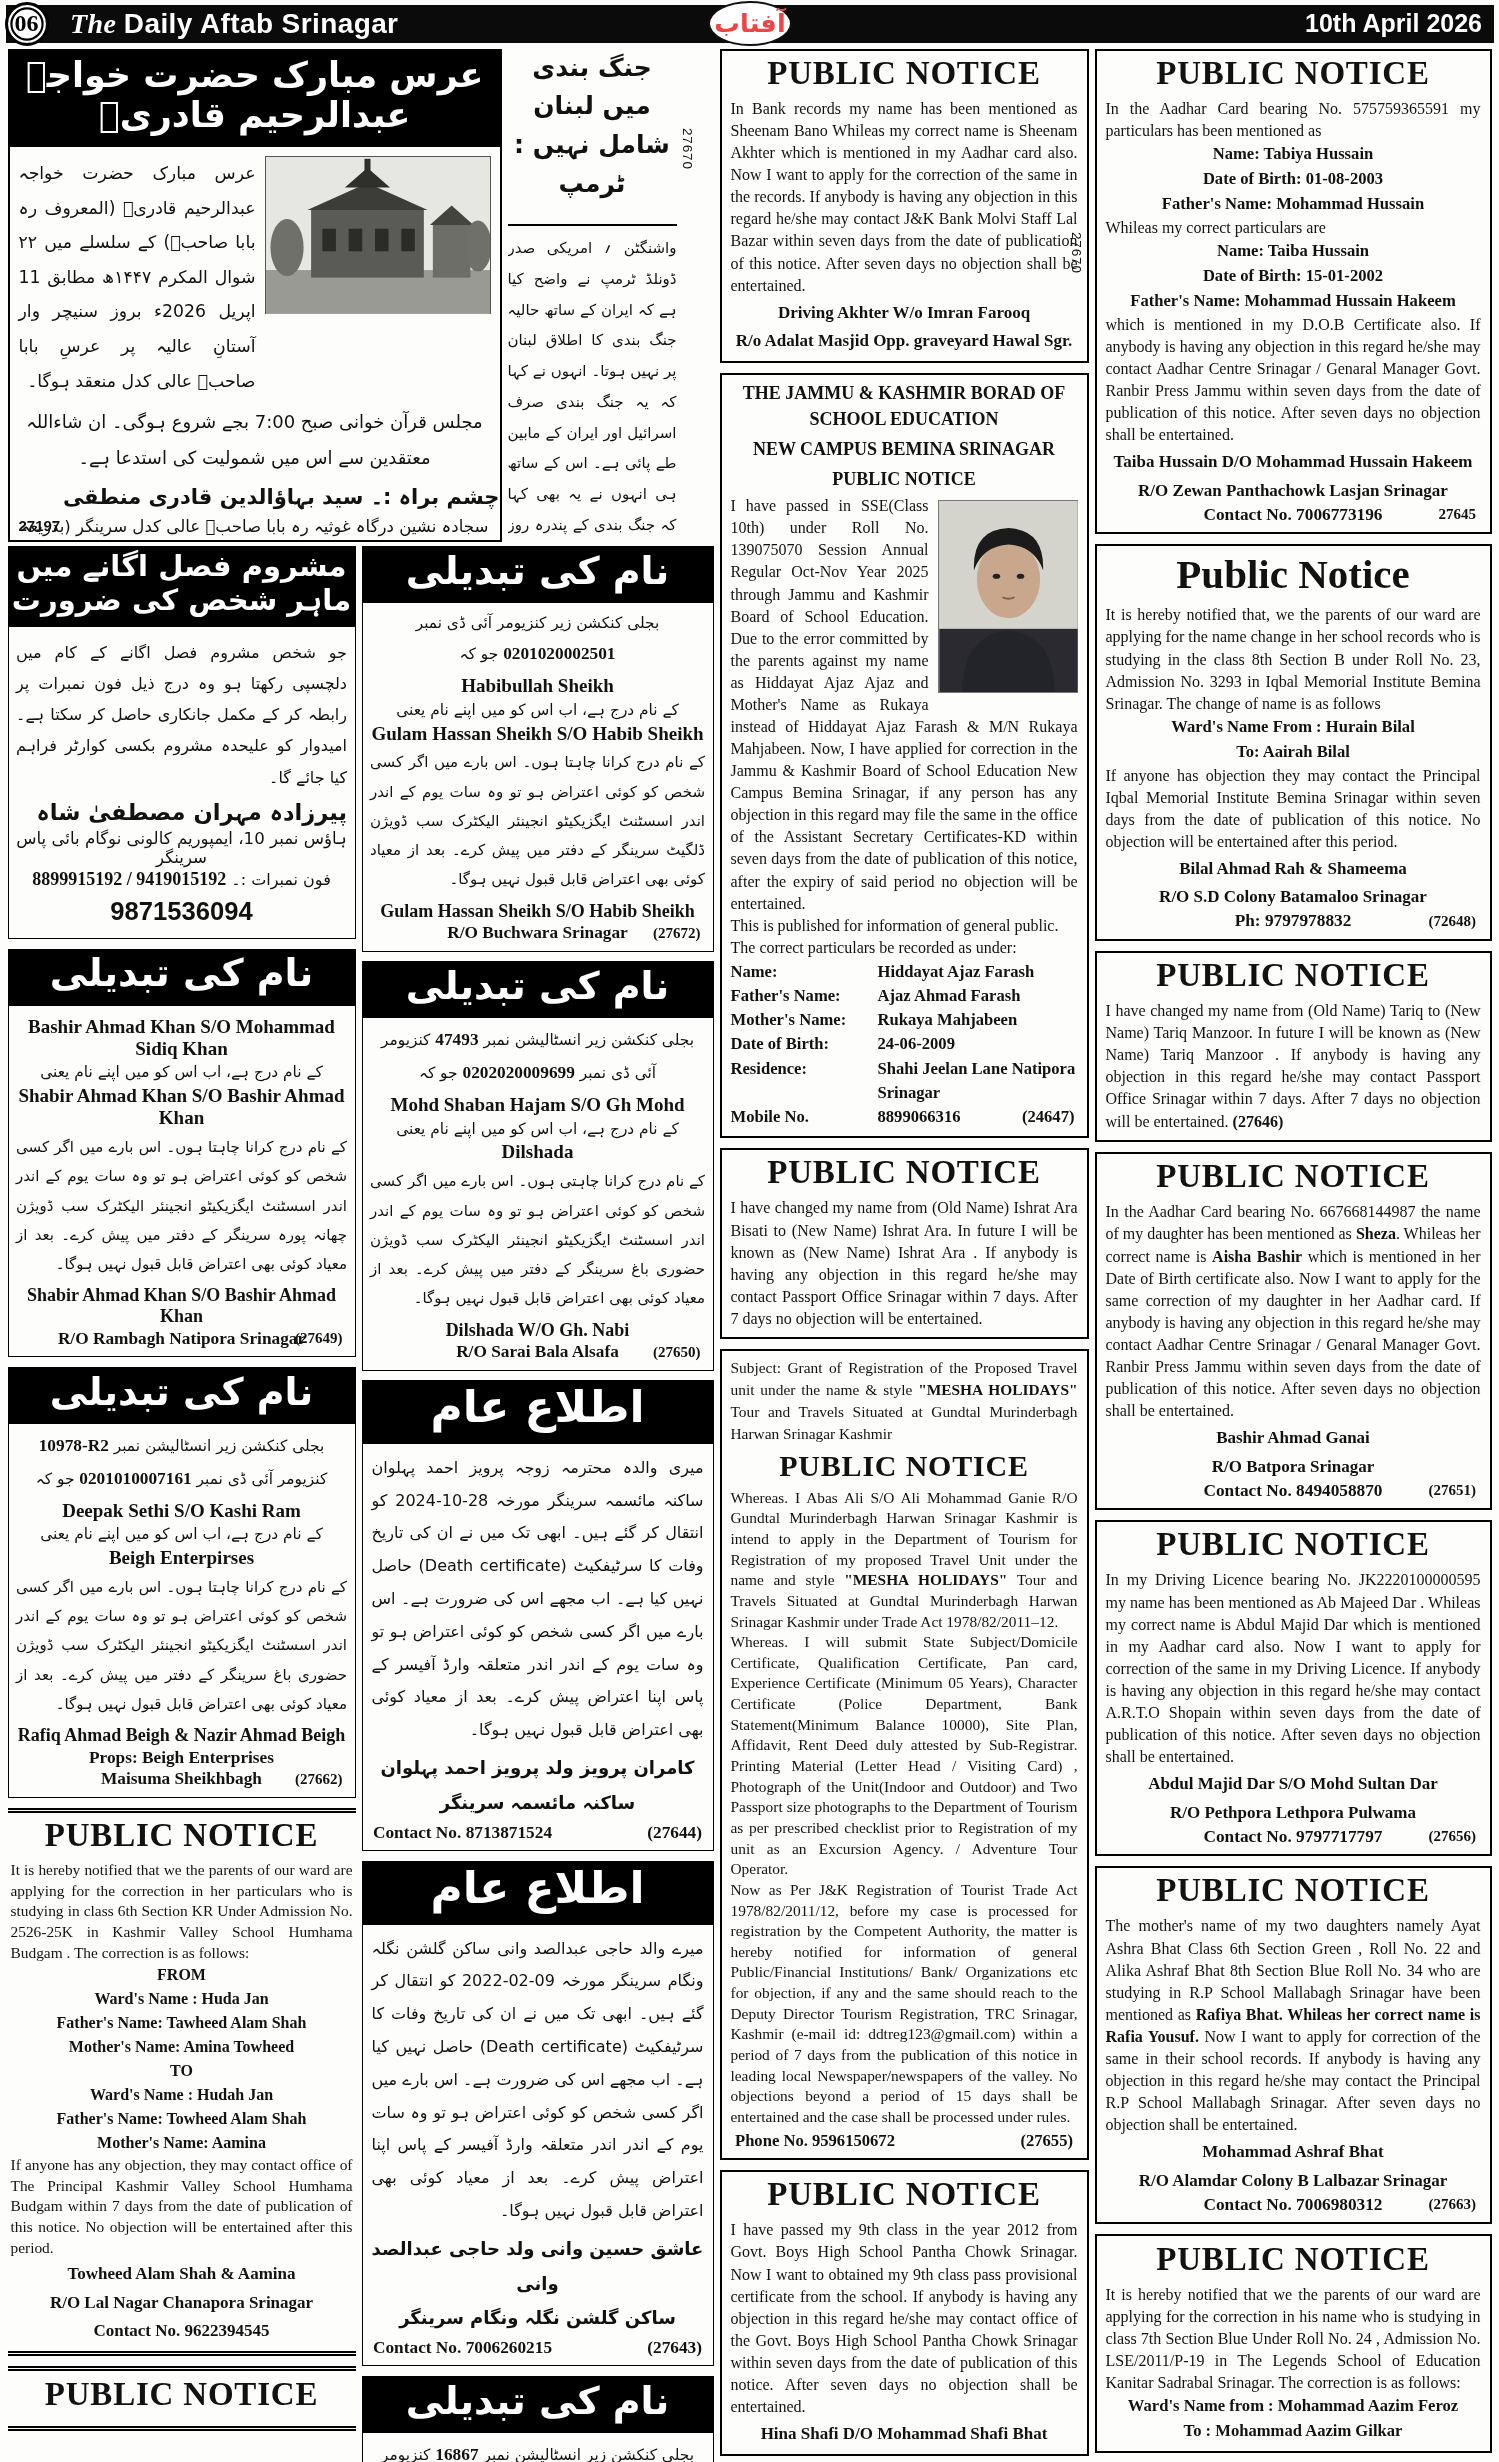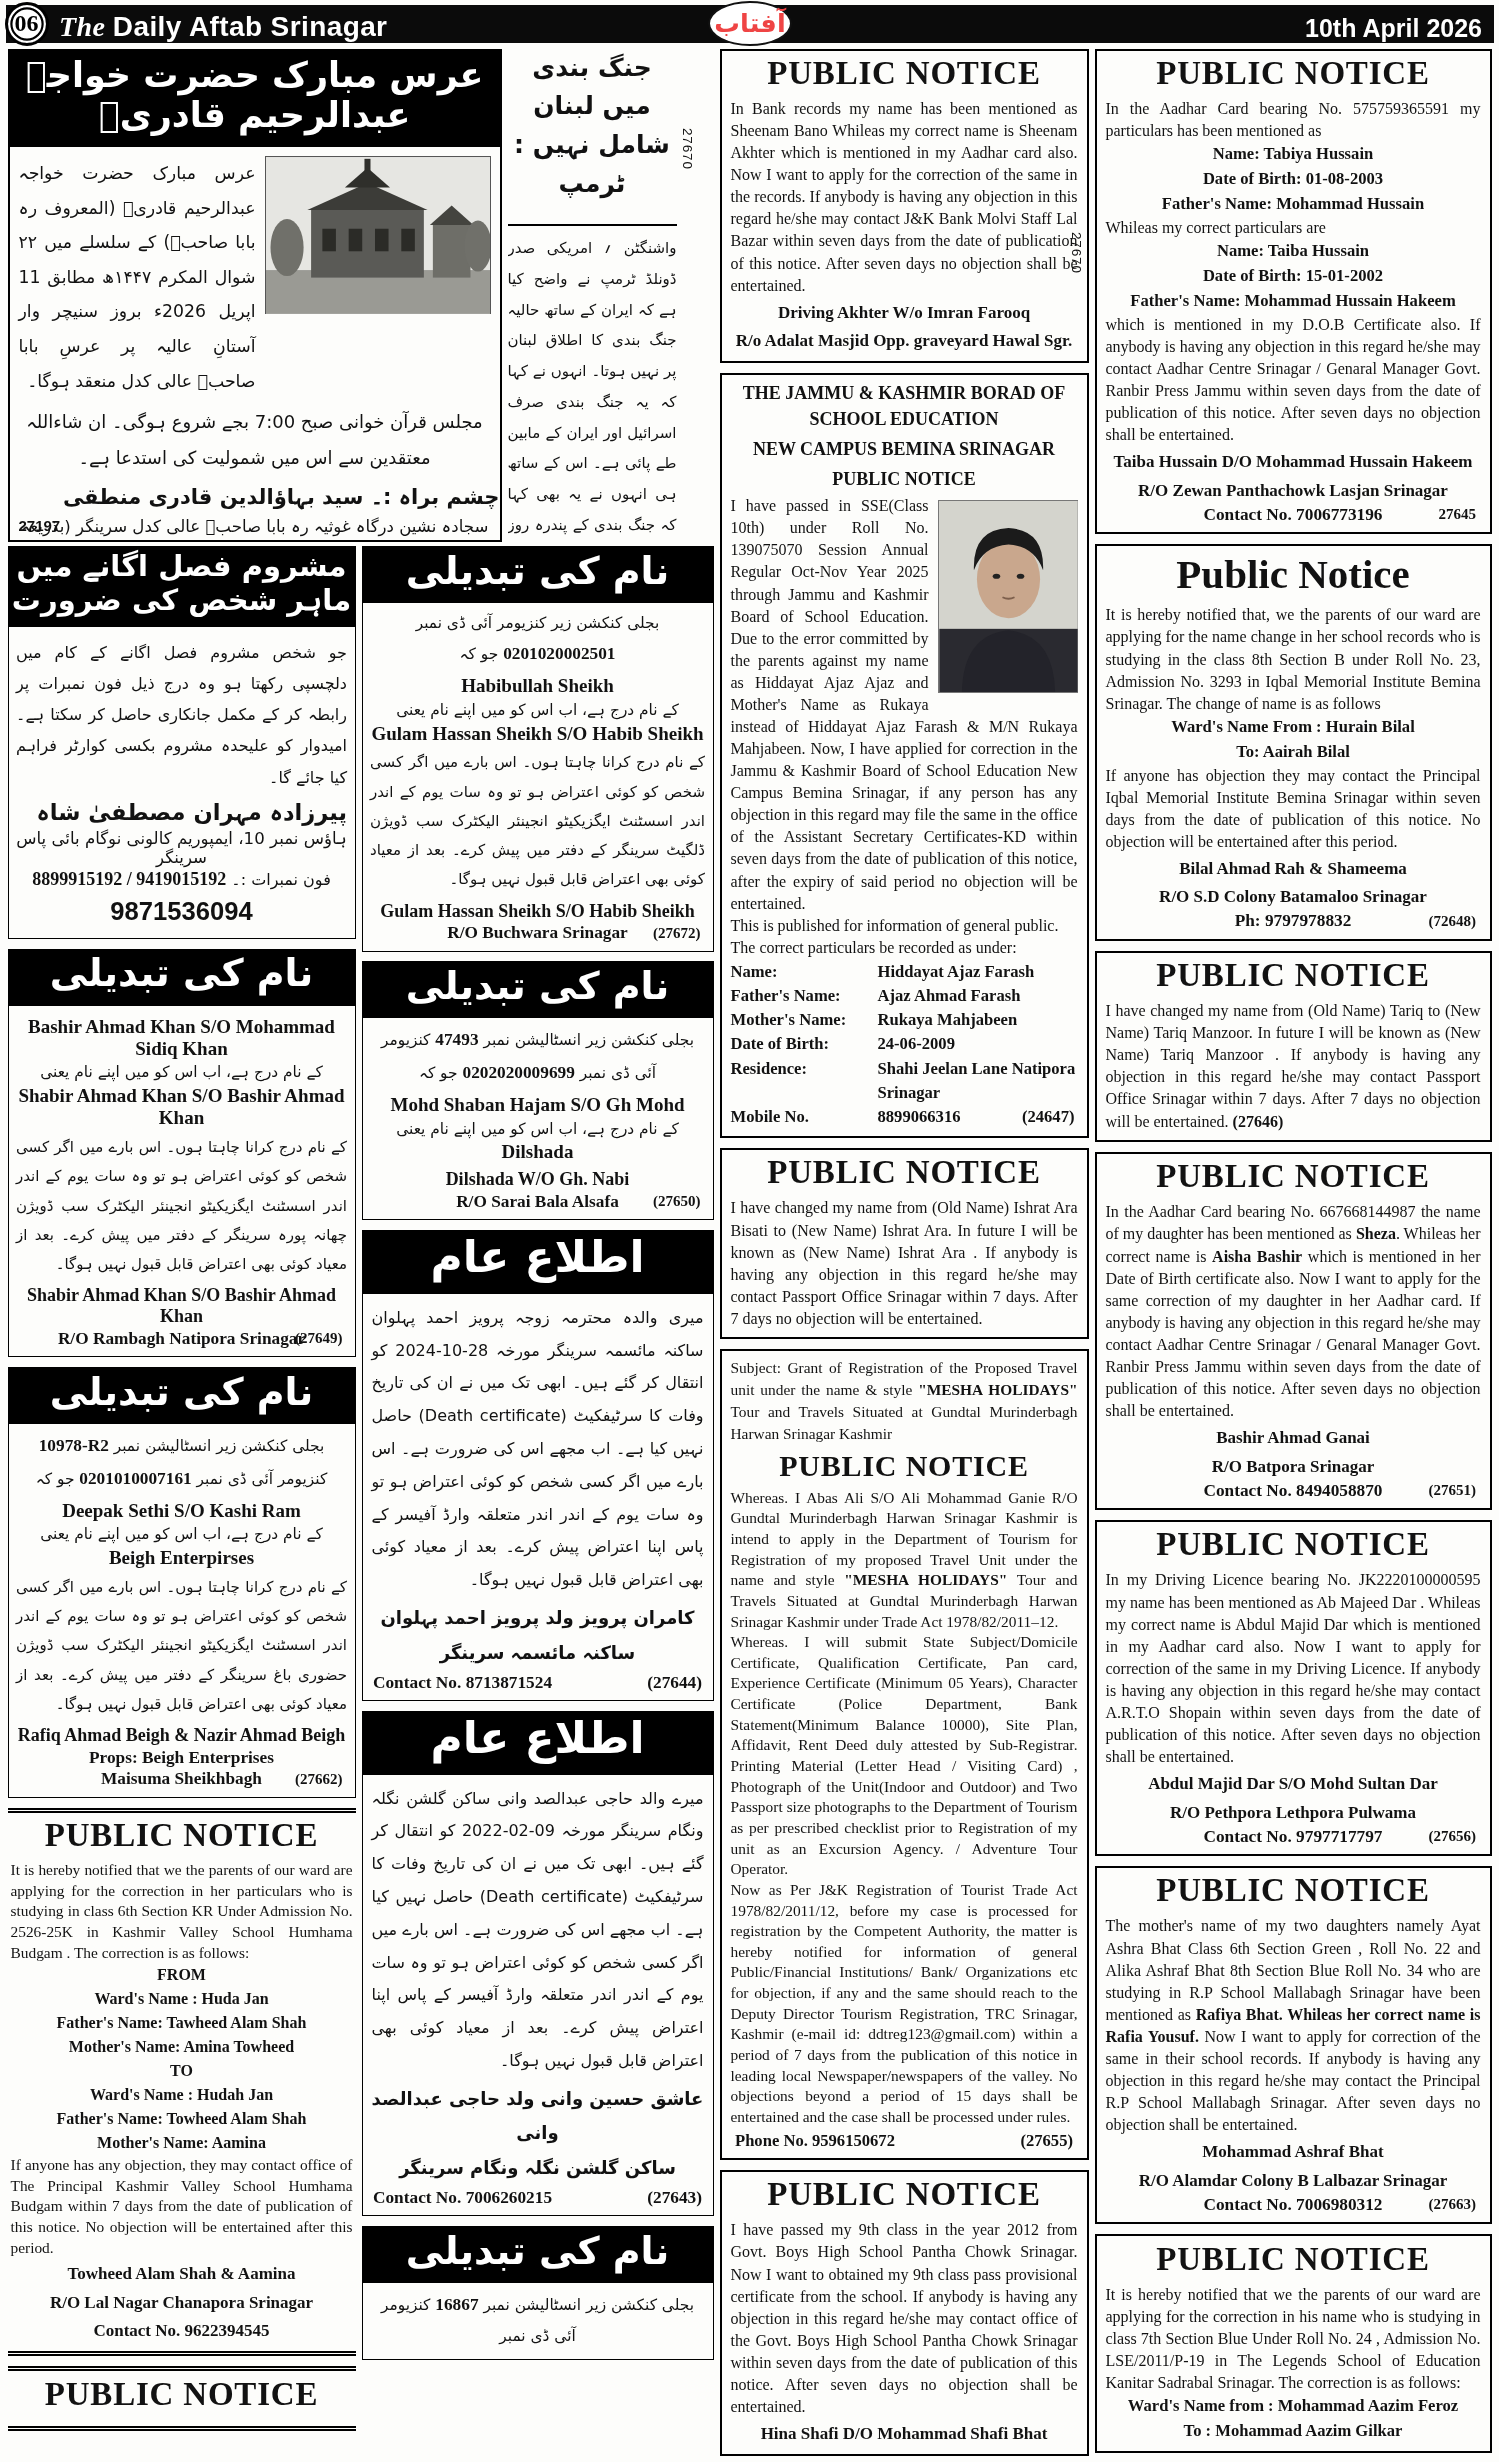--- a/index.html
+++ b/index.html
@@ -1,21 +1,21 @@
 <!DOCTYPE html>
 <html style="font-size:12px"><head>
 <meta charset="utf-8">
 <style>
   * { margin:0; padding:0; box-sizing:border-box; }
   html,body { background:#e9e9e9; }
   .page { width:1500px; height:2462px; margin:0 auto; background:#fdfdfb; overflow:hidden;
           font-family:"Liberation Serif", serif; color:#121212; position:relative; }
 
   
-  .hdr { position:relative; height:38px; background:#0b0b0b; margin:4.5px 6px 6px; display:flex; align-items:flex-end; }
+  .hdr { position:relative; height:38px; background:#0b0b0b; margin:4.5px 6px 6px; display:flex; align-items:center;padding-left:11px; }
   .pgnum { position:absolute; left:-1.5px; top:-3px; width:44px; height:44px; border-radius:50%;
            background:#fff; border:3px solid #000; box-shadow:inset 0 0 0 2.3px #fff, inset 0 0 0 4.5px #000;
            display:flex; align-items:center; justify-content:center; font-size:24px; font-weight:bold; color:#000; z-index:3; }
   .mast { margin-left:53px; color:#fff; font-size:28px; font-weight:bold; font-family:"Liberation Sans",sans-serif; letter-spacing:0.4px; }
   .mast .the { font-family:"Liberation Serif",serif; font-style:italic; margin-right:7.5px; }
   .hdr-logo { position:absolute; left:50%; top:-3.8px; transform:translateX(-50%); width:84px; height:45px;
               background:#fff; border:2.3px solid #111; border-radius:42px/22.6px; z-index:3;
               display:flex; align-items:center; justify-content:center; font-size:25.6px; font-weight:bold; color:#ef4444;
               font-family:"DejaVu Sans",sans-serif; }
   .hdr-date { margin-left:auto; margin-right:12px; color:#fff; font-size:25px; font-weight:bold; font-family:"Liberation Sans",sans-serif; }
@@ -261,20 +261,21 @@
               <div class="nc-intro ur">
                 <span>بجلی کنکشن زیر انسٹالیشن نمبر</span>
                 <span class="num">47493</span>
                 <span>کنزیومر آئی ڈی نمبر</span>
                 <span class="num">0202020009699</span>
                 <span>جو کہ</span>
               </div>
               <div class="nc-name">Mohd Shaban Hajam S/O Gh Mohd</div>
               <div class="nc-mid ur">کے نام درج ہے، اب اس کو میں اپنے نام یعنی</div>
               <div class="nc-name">Dilshada</div>
+              <div class="nc-para ur">کے نام درج کرانا چاہتی ہوں۔ اس بارے میں اگر کسی شخص کو کوئی اعتراض ہو تو وہ سات یوم کے اندر اندر اسسٹنٹ ایگزیکیٹو انجینئر الیکٹرک سب ڈویژن حضوری باغ سرینگر کے دفتر میں پیش کرے۔ بعد از معیاد کوئی بھی اعتراض قابل قبول نہیں ہوگا۔</div>
               <div class="nc-sig">Dilshada W/O Gh. Nabi</div>
               <div class="sigrow">
                 <span>R/O Sarai Bala Alsafa</span>
                 <span class="tag">(27650)</span>
               </div>
             </div>
           </div>
 
           <div class="nc">
             <div class="banner dn-banner ur">اطلاع عام</div>

